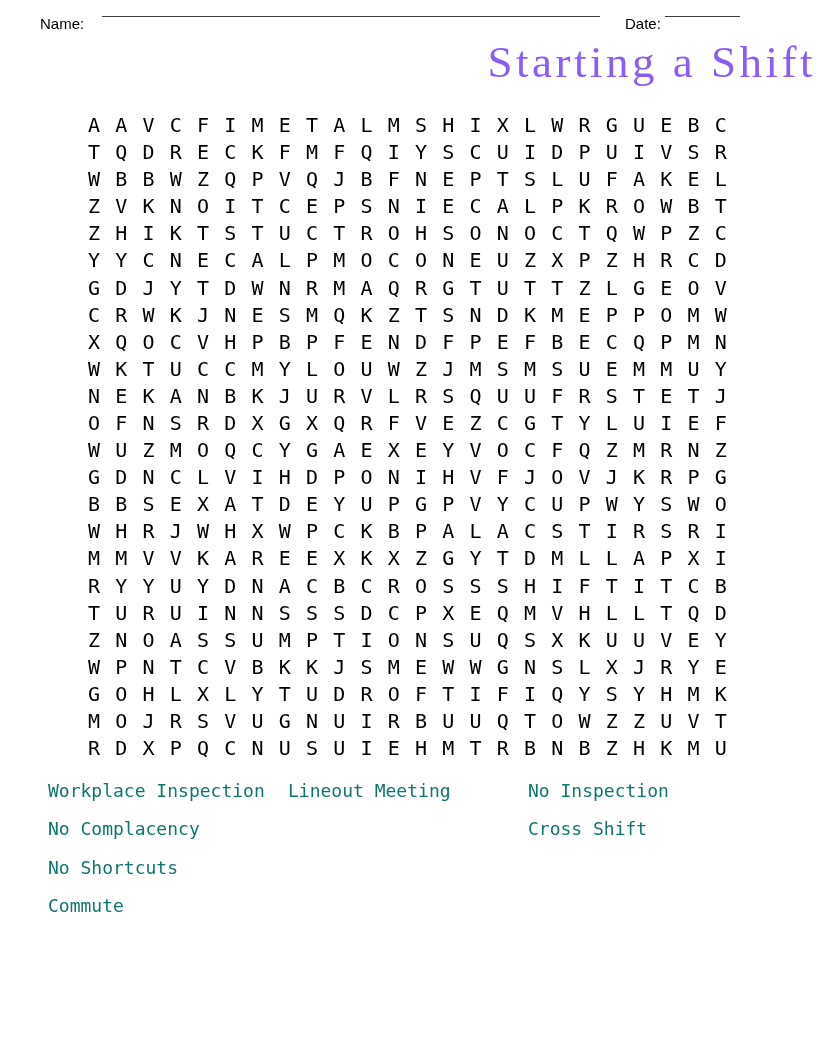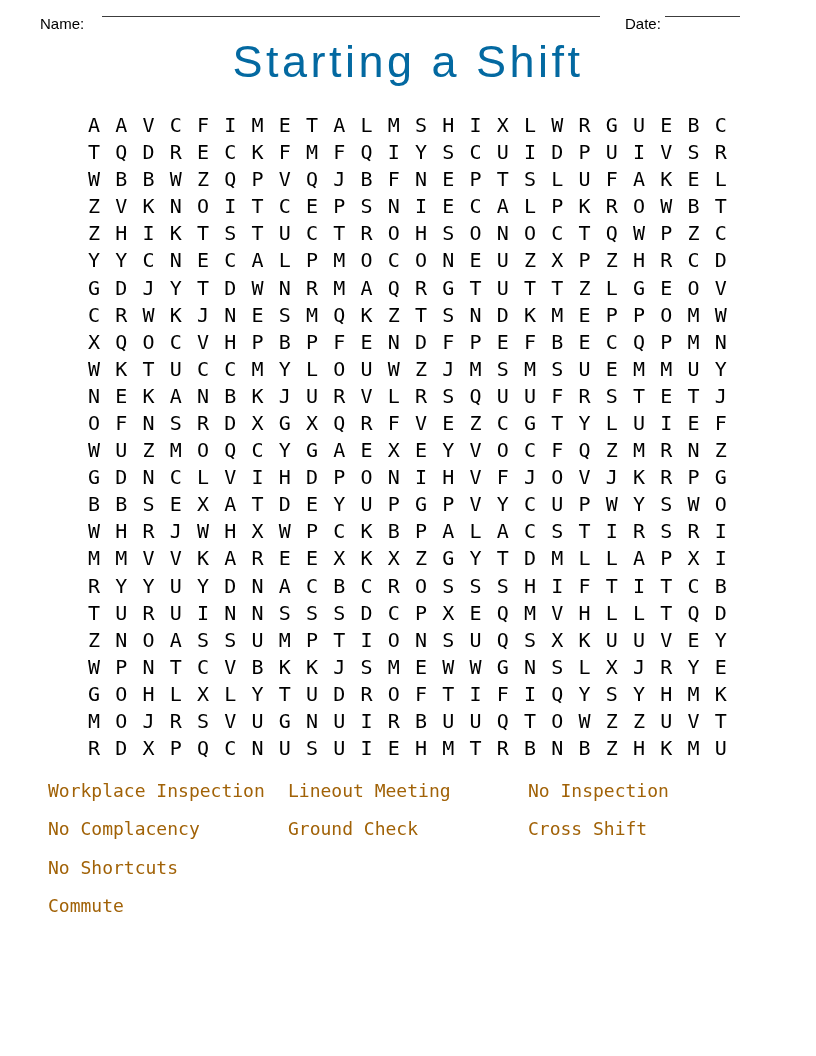--- a/index.html
+++ b/index.html
@@ -32,26 +32,26 @@
     border-bottom: 1.6px solid #3c3c3c;
   }
   .name-line { left: 102px; width: 498px; }
   .date-line { left: 665px; width: 75px; }
   
   .title {
     position: absolute;
     top: 37px;
     left: 0;
     width: 816px;
-    text-align: center;
-    font-family: Liberation Sans, sans-serif;
+    text-align: right;
+    font-family: Liberation Serif, serif;
     font-size: 45px;
     line-height: 50px;
     letter-spacing: 3.5px;
-    color: #0369a1;
+    color: #8b5cf6;
     white-space: nowrap;
   }
   
   .grid {
     position: absolute;
     left: 80.4px;
     top: 111.4px;
     width: 654px;
   }
   .grid-row { display: flex; height: 27.1px; }
@@ -70,21 +70,21 @@
     position: absolute;
     left: 48px;
     top: 772px;
     display: flex;
   }
   .word-col { width: 240px; }
   .word {
     font-family: "DejaVu Sans Mono", monospace;
     font-size: 18px;
     line-height: 38.4px;
-    color: #a16207;
+    color: #0f766e;
     white-space: nowrap;
   }
 </style>
 </head>
 <body>
 
 <div class="page">
 
   <span class="hdr-label name-label">Name:</span>
   <div class="fill-line name-line"></div>
@@ -723,21 +723,20 @@
 
   <div class="word-list">
       <div class="word-col">
         <div class="word">Workplace Inspection</div>
         <div class="word">No Complacency</div>
         <div class="word">No Shortcuts</div>
         <div class="word">Commute</div>
       </div>
       <div class="word-col">
         <div class="word">Lineout Meeting</div>
-        <div class="word">Ground Check</div>
       </div>
       <div class="word-col">
         <div class="word">No Inspection</div>
         <div class="word">Cross Shift</div>
       </div>
     </div>
 
 </div>
 
 </body></html>

